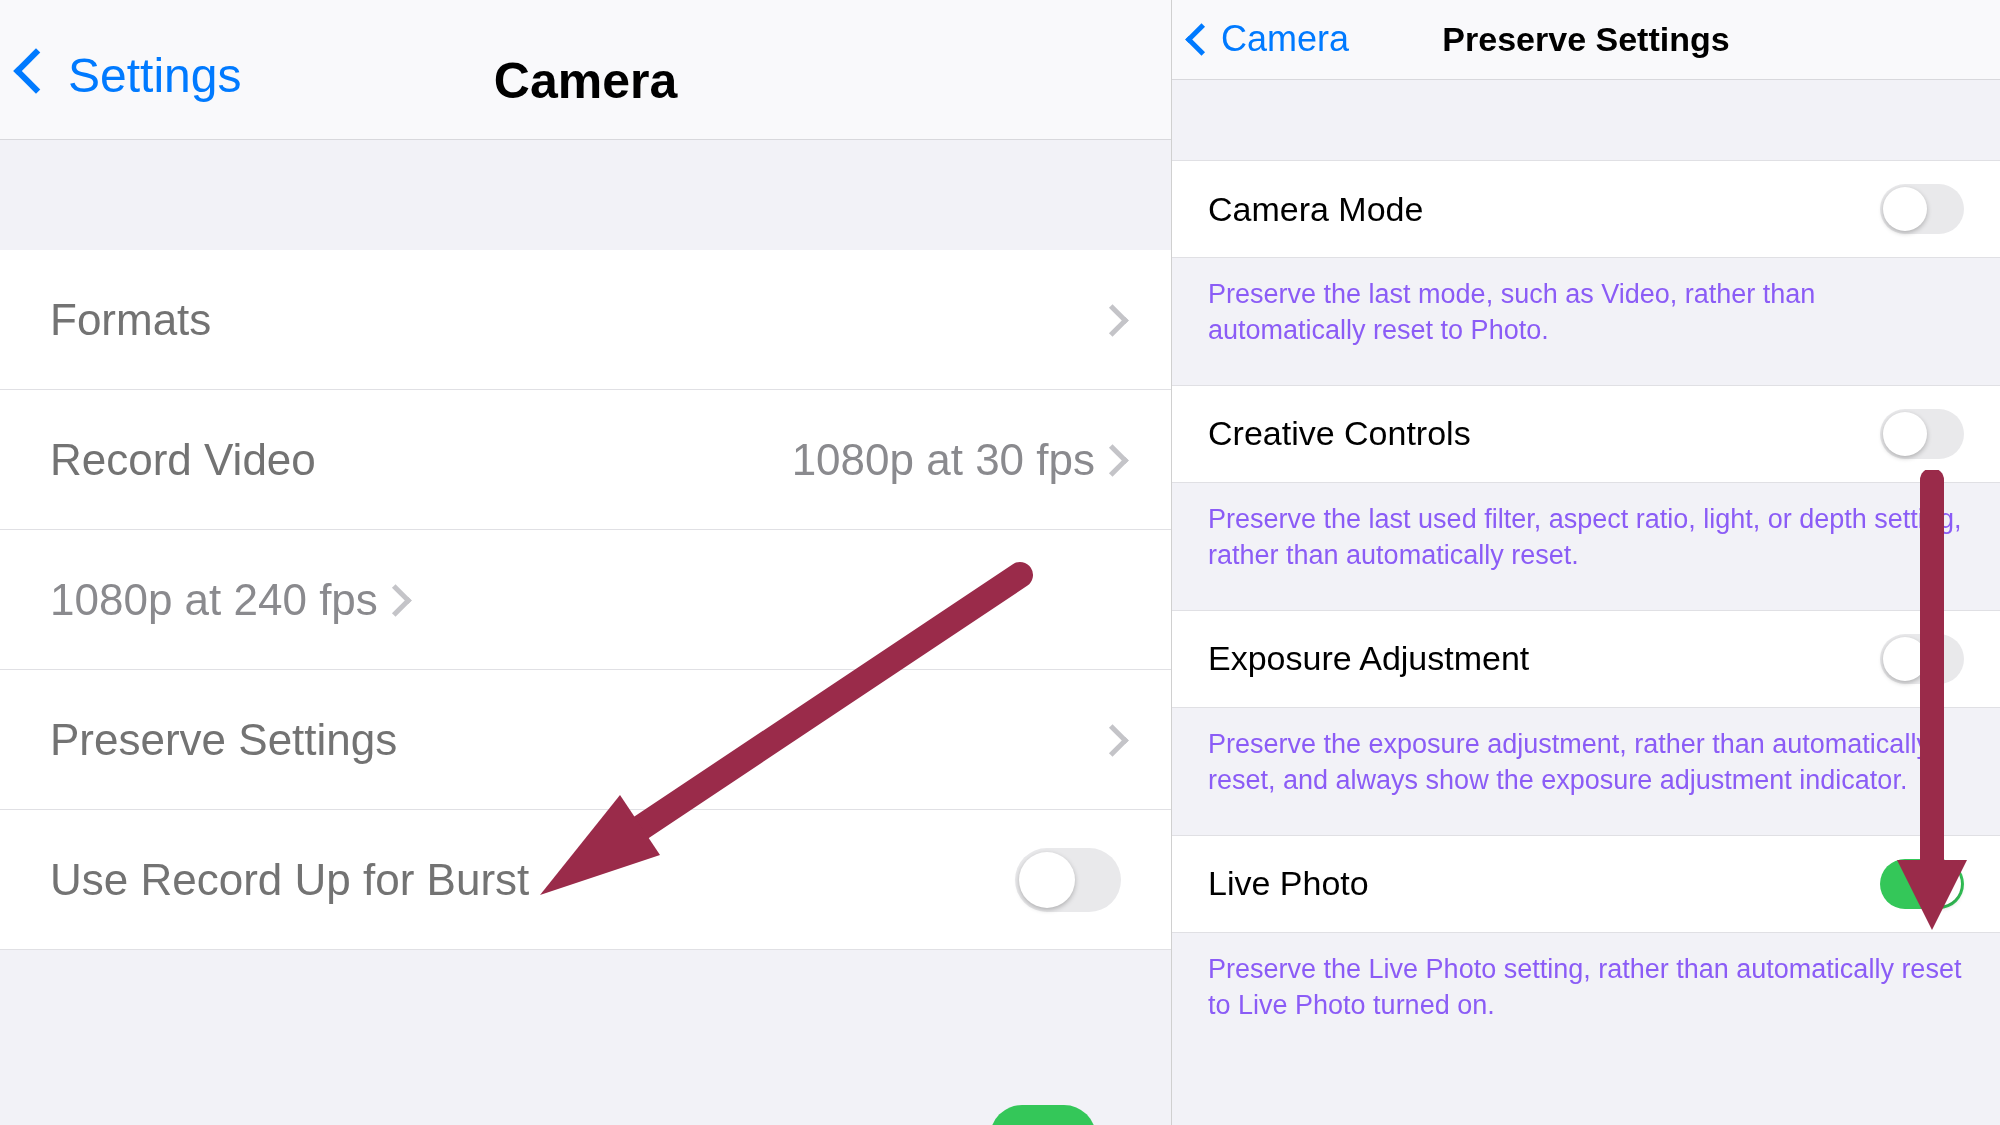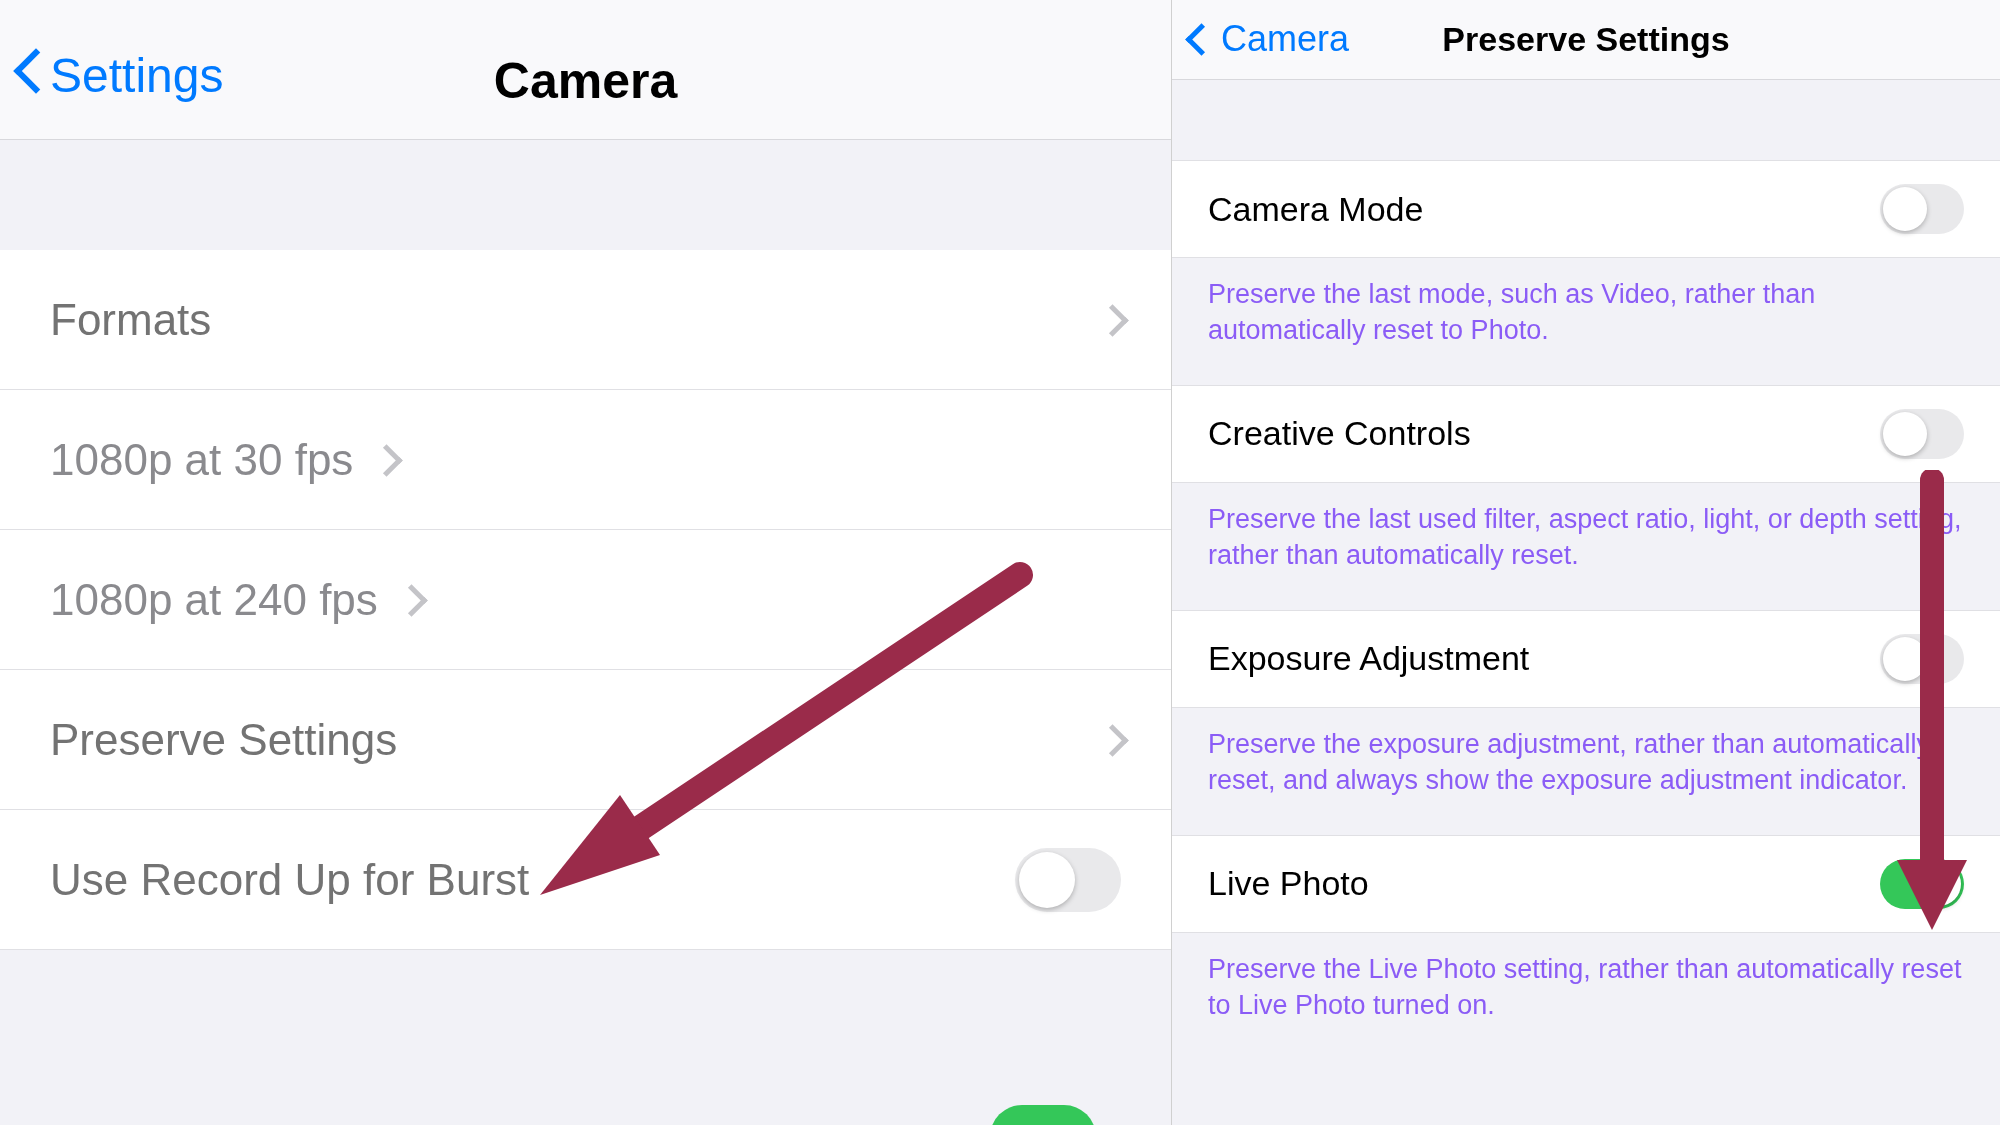--- a/index.html
+++ b/index.html
@@ -4,31 +4,31 @@
 <style>
   * { box-sizing: border-box; margin: 0; padding: 0; }
   html, body { width: 2000px; height: 1125px; overflow: hidden; font-family: -apple-system, "Helvetica Neue", Helvetica, Arial, sans-serif; }
   body { display: flex; background: #fff; }
 
   .panel-left  { width: 1172px; height: 100%; background: #f2f2f7; border-right: 1px solid #d0d0d0; position: relative; }
   .panel-right { width: 828px;  height: 100%; background: #f2f2f7; position: relative; }
 
   
   .nav-left { height: 140px; background: #f9f9fb; border-bottom: 1px solid #d8d8dc; position: relative; }
-  .back-left { position: absolute; left: 20px; top: 48px; display: flex; align-items: center; gap: 8px; color: #007aff; font-size: 48px; font-weight: 400; cursor: pointer; }
+  .back-left { position: absolute; left: 20px; top: 48px; display: flex; align-items: center; gap: 26px; color: #007aff; font-size: 48px; font-weight: 400; cursor: pointer; }
   .chevron-back-l { width: 22px; height: 42px; }
   .chevron-back-l::before { content: ""; display: block; width: 26px; height: 26px; border-left: 6px solid #007aff; border-bottom: 6px solid #007aff; transform: rotate(45deg); }
   .title-left { position: absolute; left: 50%; top: 52px; transform: translateX(-50%); font-size: 50px; font-weight: 700; color: #000; }
 
   .gap { height: 110px; }
 
   .cell { background: #fff; padding: 0 50px; height: 140px; display: flex; align-items: center; justify-content: space-between; border-bottom: 1px solid #e0e0e4; }
   .cell:first-of-type { border-top: 1px solid #e0e0e4; }
   .cell-label { font-size: 44px; color: #737373; }
-  .cell-right { display: flex; align-items: center; gap: 22px; }
+  .cell-right { display: flex; align-items: center; gap: 6px; }
   .cell-value { font-size: 44px; color: #8a8a8e; }
   .chevron-disc { width: 20px; height: 34px; position: relative; }
   .chevron-disc::before { content:""; position:absolute; left:0; top:6px; width:18px; height:18px; border-top:5px solid #c4c4c8; border-right:5px solid #c4c4c8; transform: rotate(45deg); }
 
   .toggle { width: 106px; height: 64px; border-radius: 34px; position: relative; }
   .toggle.on  { background: #34c759; }
   .toggle.off { background: #e9e9eb; }
   .toggle .knob { position: absolute; top: 4px; width: 56px; height: 56px; border-radius: 50%; background: #fff; box-shadow: 0 2px 5px rgba(0,0,0,.25); }
   .toggle.on  .knob { right: 4px; }
   .toggle.off .knob { left: 4px; }
@@ -75,20 +75,21 @@
 
   <div class="cell">
     <span class="cell-label">Formats</span>
     <span class="cell-right">
       <span class="cell-value"></span>
       <span class="chevron-disc"></span>
     </span>
   </div>
 
   <div class="cell">
+    <span class="cell-label">Record Video</span>
     <span class="cell-right">
       <span class="cell-value">1080p at 30 fps</span>
       <span class="chevron-disc"></span>
     </span>
   </div>
 
   <div class="cell">
     <span class="cell-right">
       <span class="cell-value">1080p at 240 fps</span>
       <span class="chevron-disc"></span>

